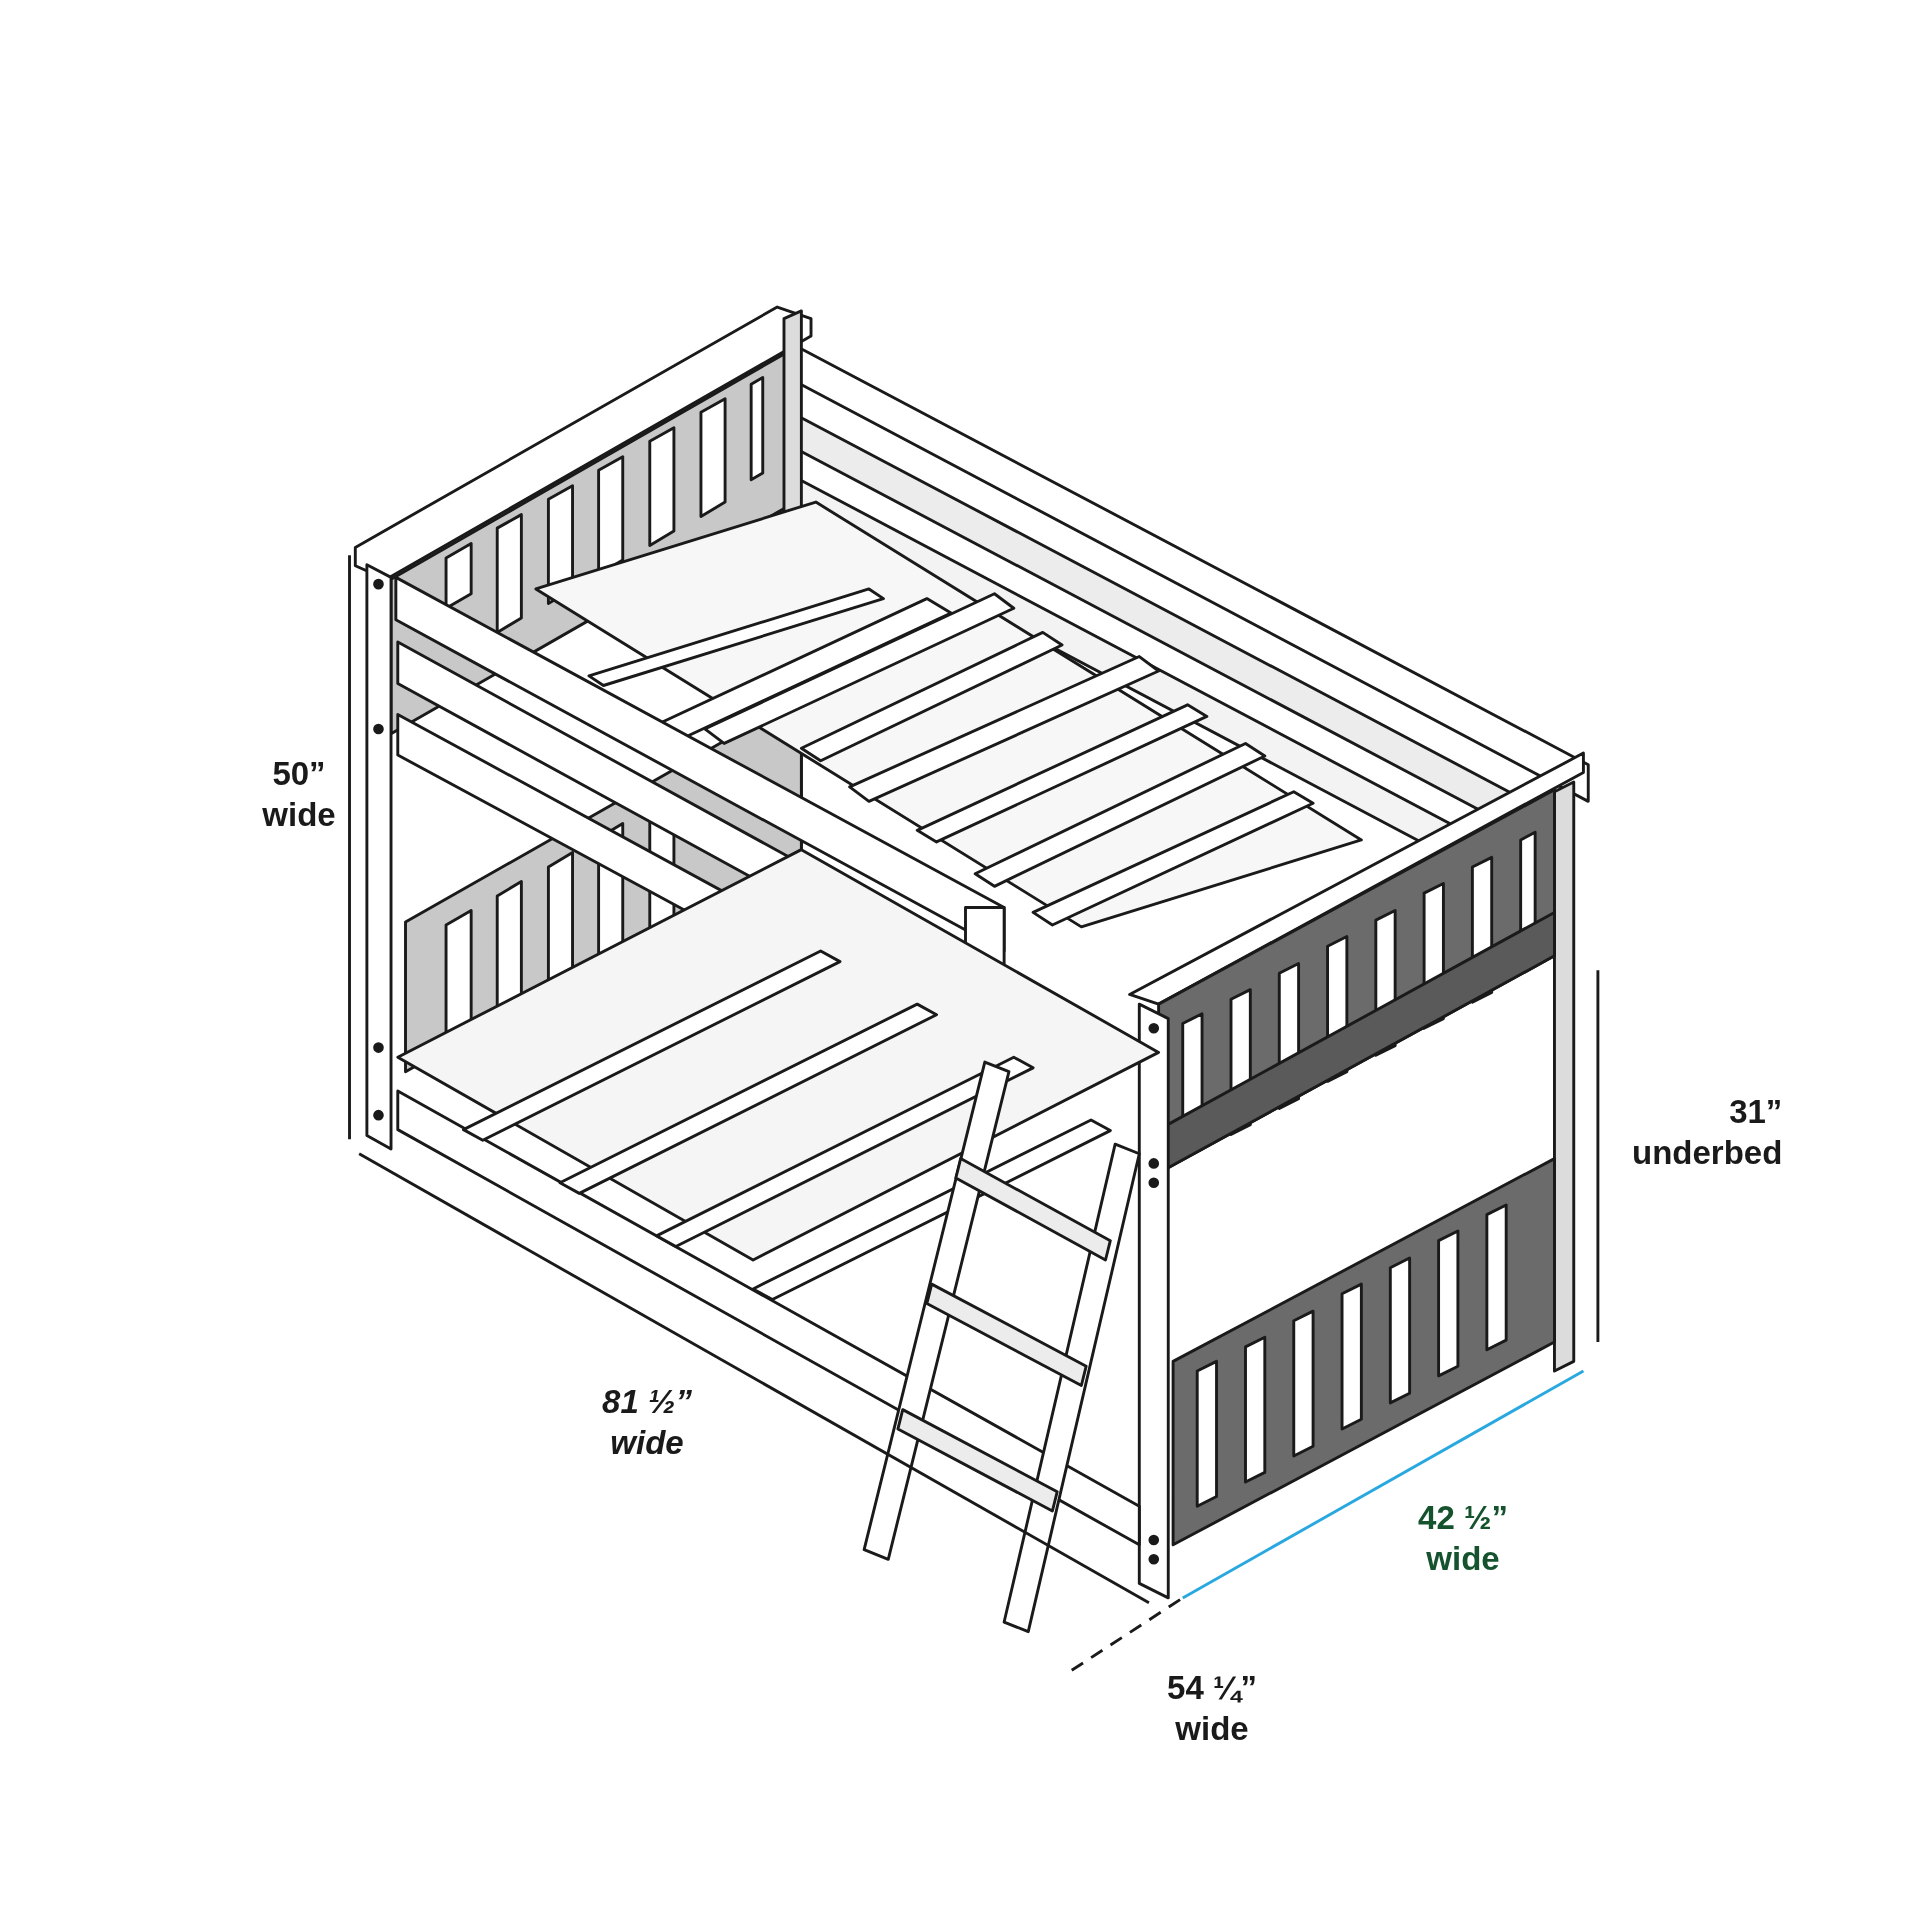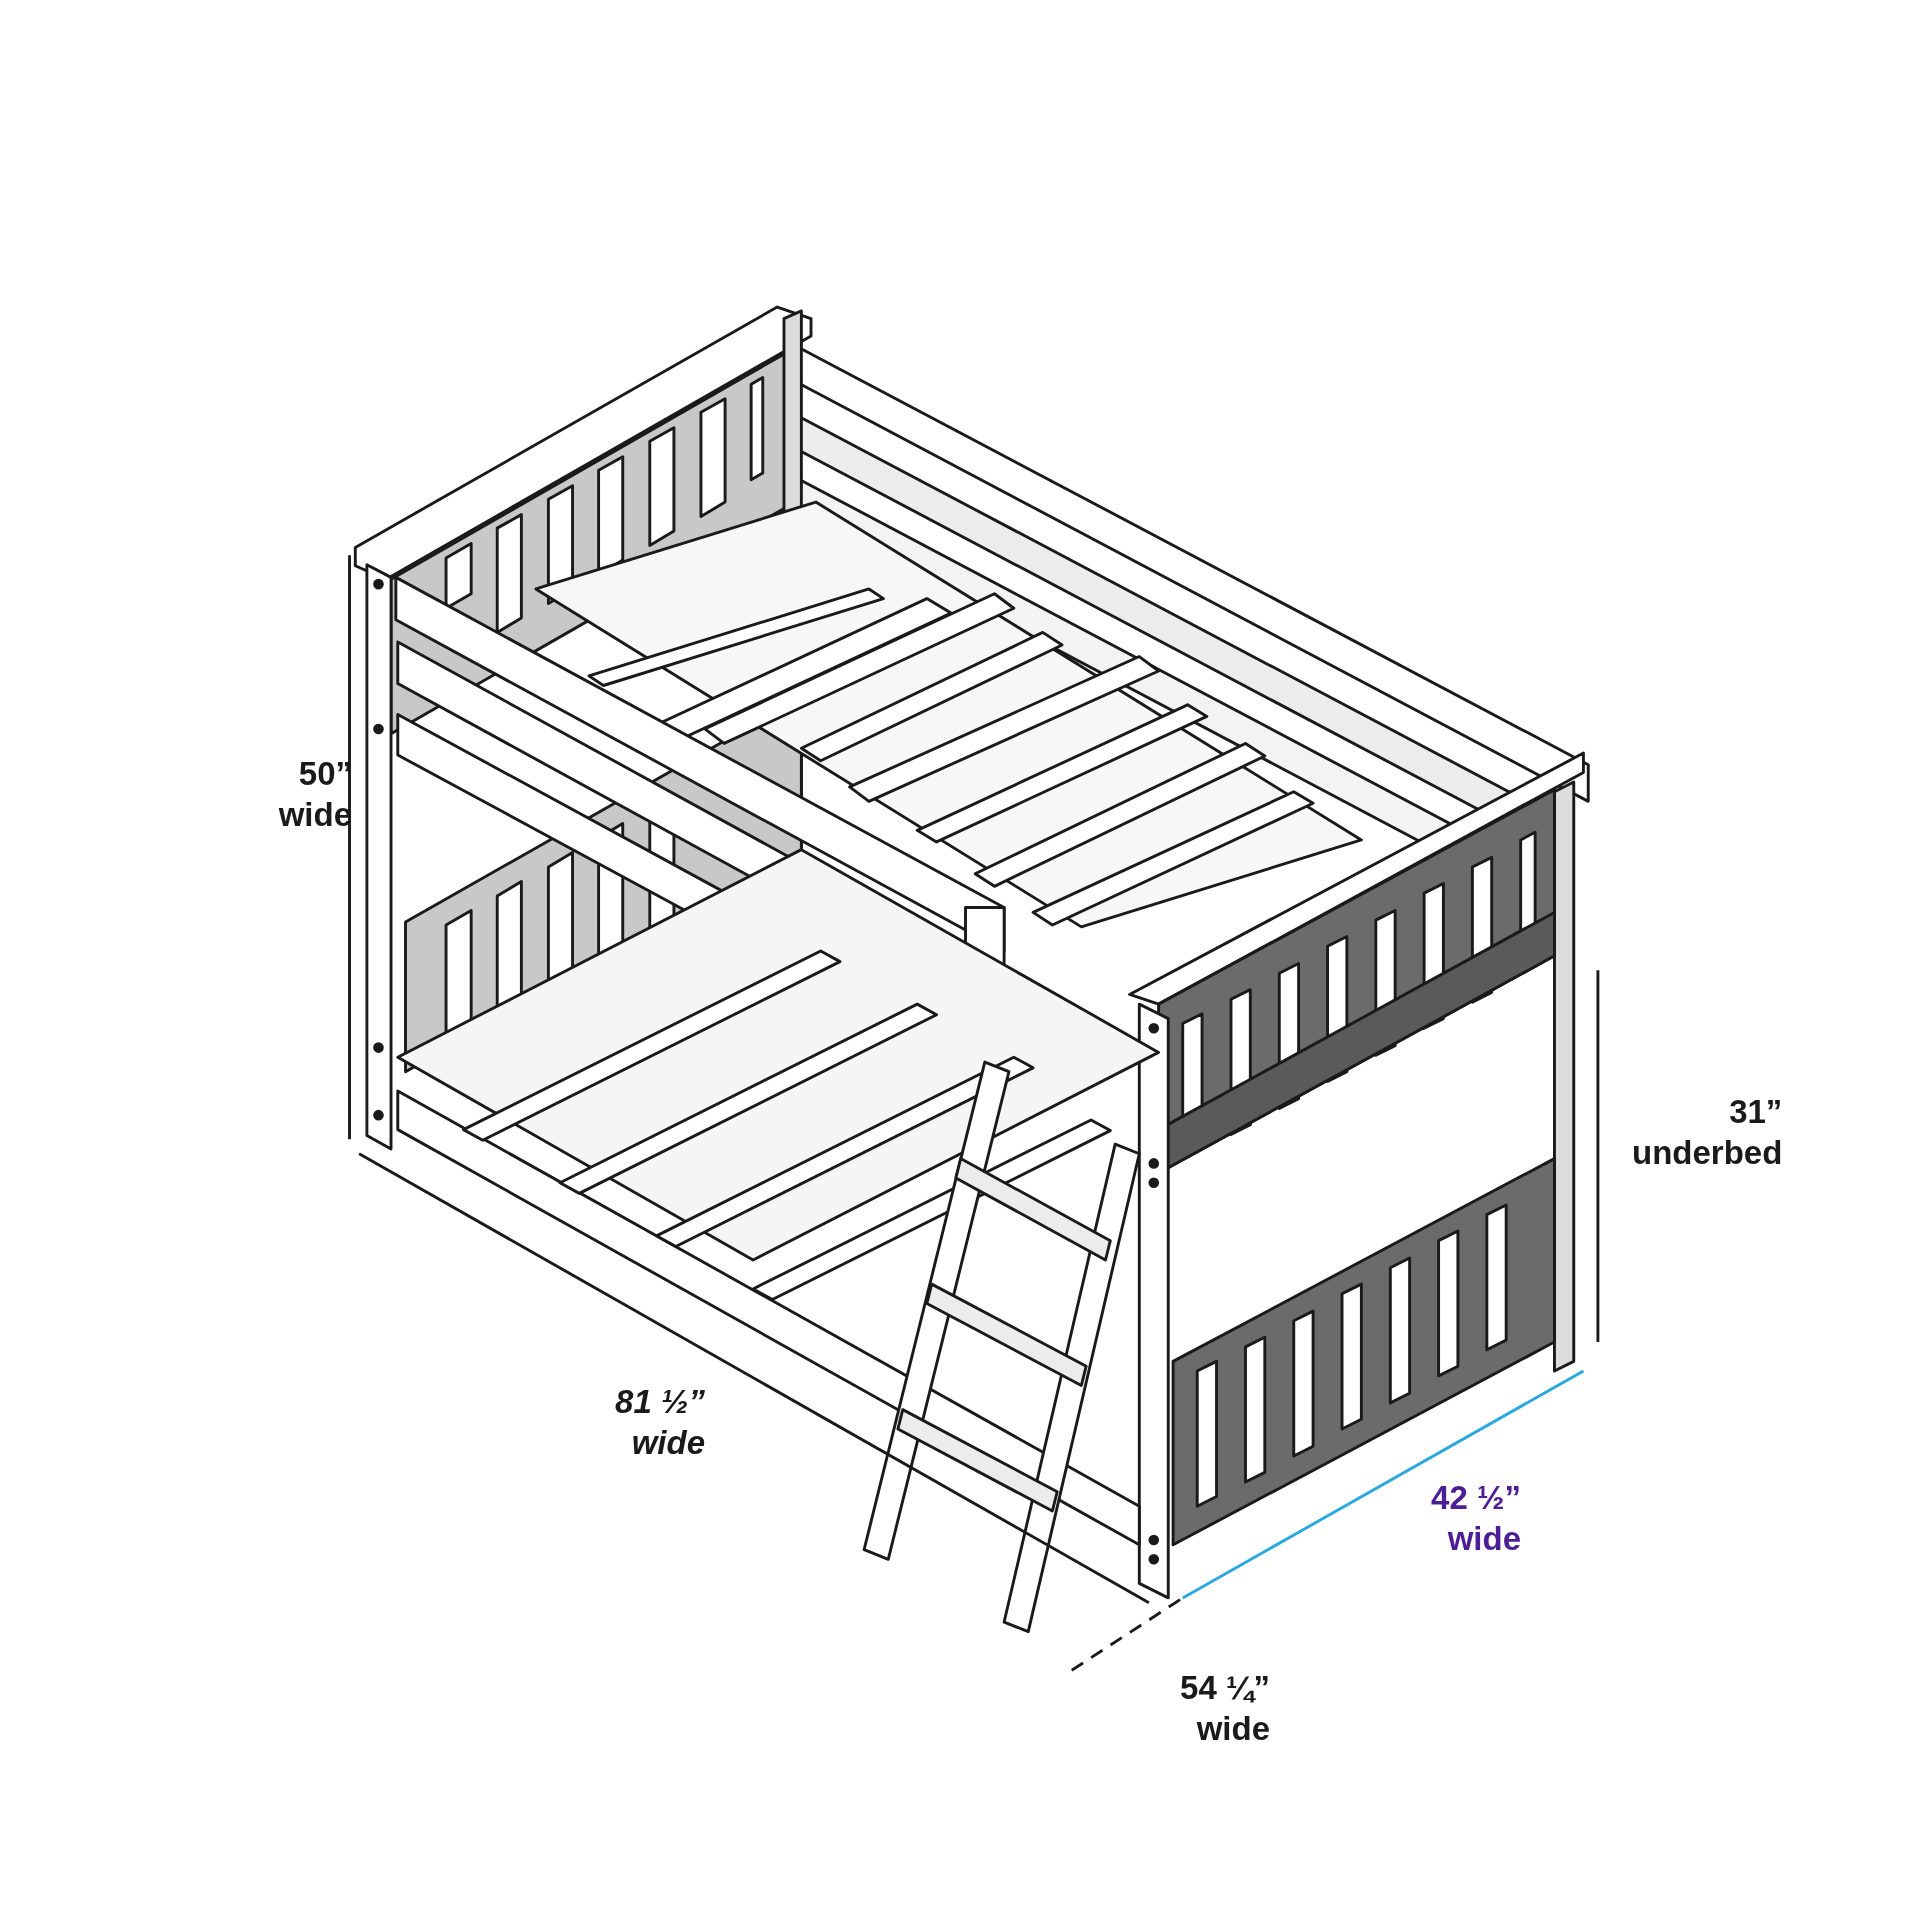--- a/index.html
+++ b/index.html
@@ -1,20 +1,20 @@
 <!DOCTYPE html>
 <html><head>
   <meta charset="utf-8">
   <style>
     html, body { margin: 0; padding: 0; background: #ffffff; }
     body { width: 1931px; height: 1931px; position: relative; overflow: hidden; font-family: "Liberation Sans", "DejaVu Sans", sans-serif; }
     #diagram { position: absolute; left: 0; top: 0; width: 1931px; height: 1931px; }
-    .label { position: absolute; font-weight: bold; font-size: 33px; line-height: 41px; color: #1a1a1a; text-align: right; white-space: nowrap; }
+    .label { position: absolute; font-weight: bold; font-size: 33px; line-height: 41px; color: #1a1a1a; text-align: center; white-space: nowrap; }
     .label.left-align { text-align: right; }
-    .label.accent { color: #4c1d95; }
+    .label.accent { color: #14532d; margin-top: 20px; }
     .label span { display: block; }
   </style>
 </head>
 <body>
 
 <svg id="diagram" viewBox="0 0 2000 2000" xmlns="http://www.w3.org/2000/svg">
   <g stroke="#1a1a1a" stroke-width="3" stroke-linejoin="round" fill="#ffffff">
 
     <g>
       <polygon points="818,355 1645,792 1645,830 818,392" fill="#ffffff"></polygon>

